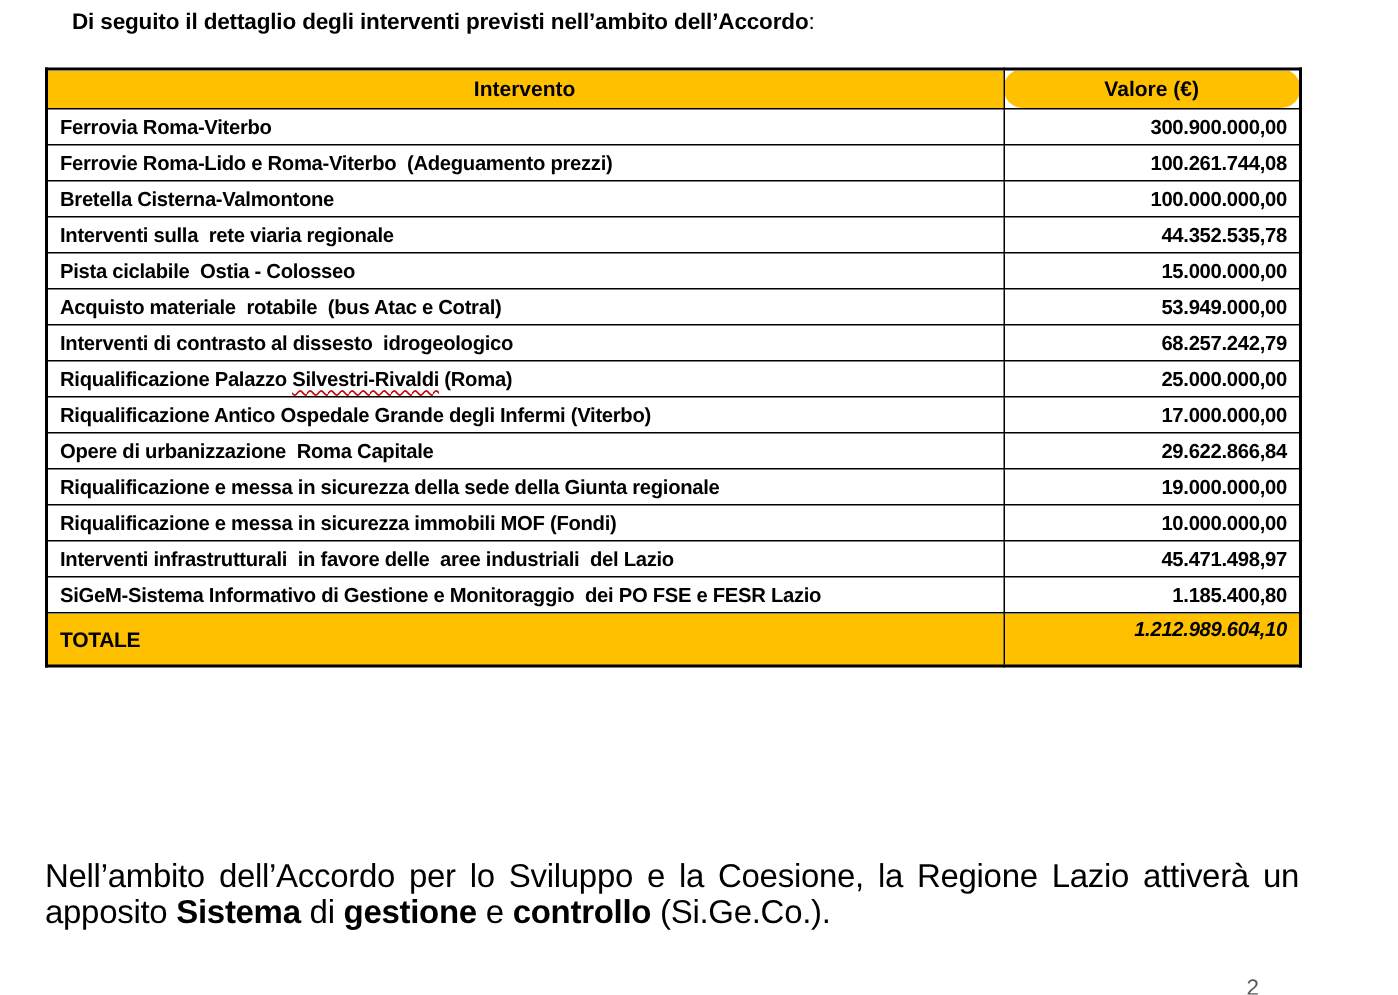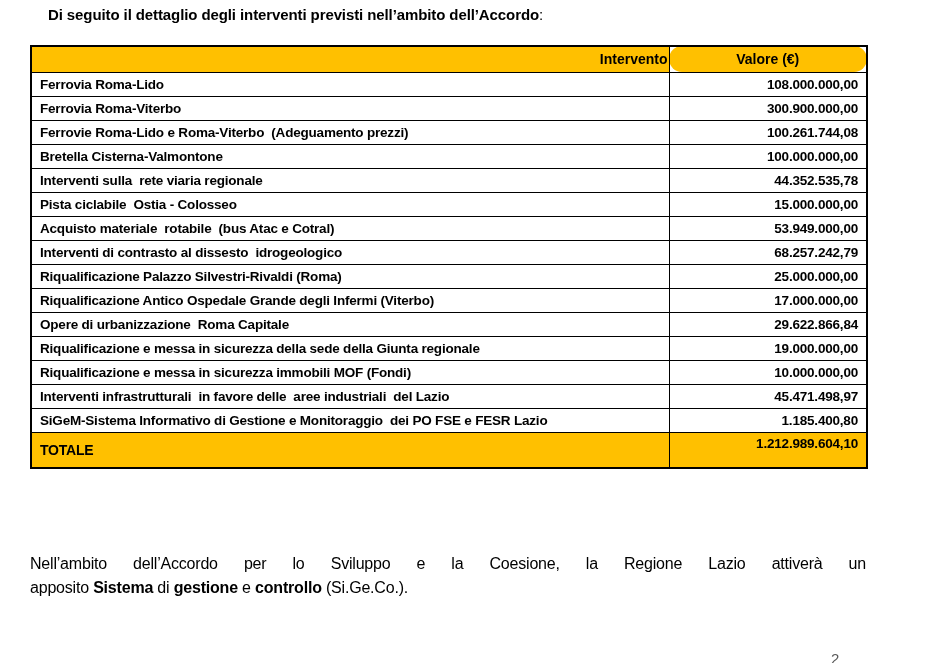--- a/index.html
+++ b/index.html
@@ -28,52 +28,53 @@
   }
   table.interventions th, table.interventions td {
     border: 1px solid #000;
     overflow: hidden;
   }
   tr.header-row { height: 26px; }
   tr.header-row th {
     background: #FFC000;
     font-size: 14px; font-weight: bold;
   }
-  th.h-int { text-align: right; padding-left: 0; }
+  th.h-int { text-align: center; padding-left: 0; }
   th.h-val { text-align: center; border-radius: 13px; }
 
   tr.data-row { height: 24px; }
   td.c-int {
     font-weight: bold; font-size: 13.5px;
     padding-left: 8px; padding-right: 4px;
     vertical-align: middle;
     white-space: pre-wrap;
     letter-spacing: -0.2px;
   }
   td.c-val {
     font-weight: bold; font-size: 13.5px;
     text-align: right; padding-right: 8px;
     vertical-align: middle;
     letter-spacing: -0.2px;
   }
   tr.total-row { height: 36px; background: #FFC000; }
   tr.total-row td.c-int { font-size: 14px; vertical-align: middle; }
-  tr.total-row td.c-val { vertical-align: top; padding-top: 3px; }
+  tr.total-row td.c-val { vertical-align: top; padding-top: 3px; font-style: italic; }
 
   .spellcheck {
+    text-decoration: underline;
     text-decoration-style: wavy;
     text-decoration-color: #C00000;
     text-decoration-thickness: 1px;
     text-underline-offset: 3px;
   }
 
   .footer-paragraph {
-    position: absolute; left: 30px; top: 552px;
+    position: absolute; left: 30px; top: 572px;
     width: 836px;
-    font-size: 16px; line-height: 24px;
+    font-size: 22px; line-height: 24px;
     letter-spacing: -0.2px;
   }
   .footer-line1 { text-align: justify; text-align-last: justify; }
   .footer-line2 { text-align: left; }
   .footer-line2 .b { font-weight: bold; margin-top: 15px; }
 
   .page-number {
     position: absolute; left: 831px; top: 650px;
     font-size: 15px; color: #595959;
   }
@@ -88,24 +89,20 @@
       <col style="width:638px">
       <col style="width:198px">
     </colgroup>
   <thead>
     <tr class="header-row">
       <th class="h-int">Intervento</th>
       <th class="h-val">Valore (€)</th>
     </tr>
   </thead>
   <tbody>
-    <tr class="data-row">
-        <td class="c-int">Ferrovia Roma-Lido</td>
-        <td class="c-val">108.000.000,00</td>
-      </tr>
     <tr class="data-row">
         <td class="c-int">Ferrovia Roma-Viterbo</td>
         <td class="c-val">300.900.000,00</td>
       </tr>
     <tr class="data-row">
         <td class="c-int">Ferrovie Roma-Lido e Roma-Viterbo  (Adeguamento prezzi)</td>
         <td class="c-val">100.261.744,08</td>
       </tr>
     <tr class="data-row">
         <td class="c-int">Bretella Cisterna-Valmontone</td>

